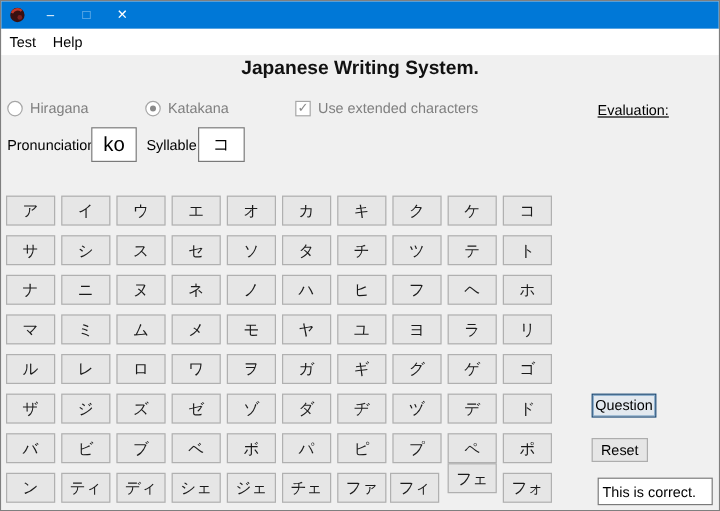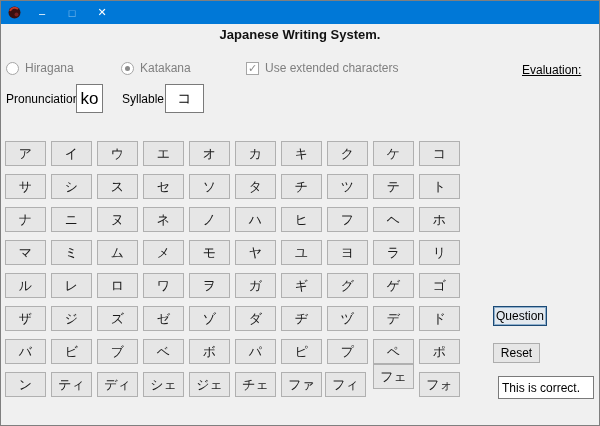--- a/index.html
+++ b/index.html
@@ -15,39 +15,39 @@
   .win-title { color:#ffffff; font-size:12px; flex:1; white-space:nowrap; }
   .caption-btn { width:30px; height:23px; display:flex; align-items:center; justify-content:center;
                  color:#ffffff; font-size:11px; cursor:default; }
   .caption-btn.dim { opacity:.55; }
   
   .menubar { flex:0 0 22px; background:#ffffff; display:flex; align-items:center; }
   .menu-item { font-size:12px; color:#000; padding:3px 7px; }
   
   .content { position:relative; flex:1; background:#f0f0f0; }
   .heading { position:absolute; top:3px; left:0; width:100%; text-align:center;
-             font-size:13px; font-weight:bold; color:#111; }
+             font-size:16px; font-weight:bold; color:#111; }
   
   .opt { position:absolute; display:flex; align-items:center; gap:6px; }
   .opt-label { font-size:12px; color:#7f7f7f; }
   .radio { width:13px; height:13px; border-radius:50%; background:#fff;
            border:1px solid #a6a6a6; box-sizing:border-box; display:flex; }
   .radio .dot { width:5px; height:5px; border-radius:50%; background:#8a8a8a; margin:auto; }
   .checkbox { width:13px; height:13px; background:#fff; border:1px solid #a6a6a6;
               box-sizing:border-box; color:#8a8a8a; font-size:11px; line-height:11px;
               text-align:center; }
   
   .field-label { position:absolute; font-size:12px; color:#000; }
   .field-box { position:absolute; background:#fff; border:1px solid #7a7a7a; box-sizing:border-box;
                display:flex; align-items:center; justify-content:center; }
-  .pron-box { left:75px; top:60px; width:27px; height:29px; font-size:17px; }
+  .pron-box { left:75px; top:60px; width:38px; height:29px; font-size:17px; }
   .syl-box  { left:164px; top:60px; width:39px; height:29px; font-size:14px; }
   
   .eval-title { position:absolute; left:497px; top:39px; font-size:12px; color:#000;
-                text-decoration:underline;margin-left:24px; }
+                text-decoration:underline; }
   .eval-frame { position:absolute; left:495px; top:58px; border:1px solid #9a9a9a;
                 background:#f0f0f0; padding:1px; }
   .eval-table { border-collapse:collapse; }
   .eval-table td { font-family:"DejaVu Sans Mono",monospace; font-size:11px; height:16px; }
   .eval-label-cell { width:58px; background:#efefef; border:1px solid #b5b5b5; padding:1px 4px; }
   .eval-value-cell { width:26px; background:#ffffff; border:1px solid #b5b5b5;
                      text-align:center; padding:1px 2px; }
   
   .kana-btn { position:absolute; width:41px; height:25px; box-sizing:border-box;
               background:#e6e6e6; border:1px solid #b0b0b0; color:#1a1a1a;
@@ -76,20 +76,24 @@
     <svg class="app-icon" viewBox="0 0 13 13">
       <circle cx="6.5" cy="6.5" r="6" fill="#3a1010"></circle>
       <path d="M2 5 A5 5 0 0 1 10 3" stroke="#c0392b" stroke-width="2" fill="none"></path>
       <circle cx="8.5" cy="8.5" r="2" fill="#7a2020"></circle>
     </svg>
     <div class="caption-btn">–</div>
     <div class="caption-btn dim">□</div>
     <div class="caption-btn">✕</div>
   </div>
 
+  <div class="menubar">
+    <span class="menu-item">Test</span>
+    <span class="menu-item">Help</span>
+  </div>
 
   <div class="content">
 
     <div class="heading">Japanese Writing System.</div>
 
     <div class="opt" style="left:5px; top:37px;text-align:right;">
       <span class="radio"></span>
       <span class="opt-label">Hiragana</span>
     </div>
     <div class="opt" style="left:120px; top:37px;">

